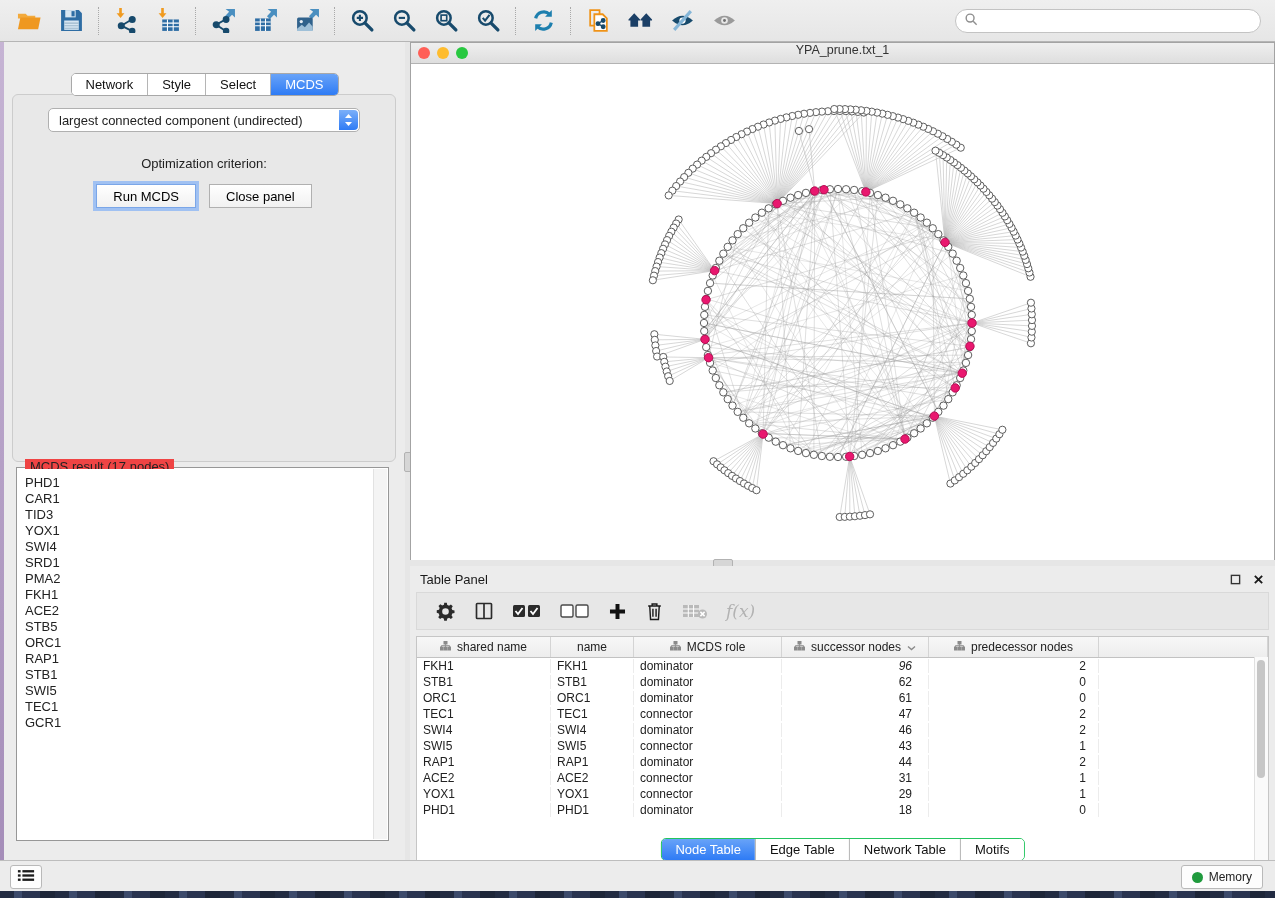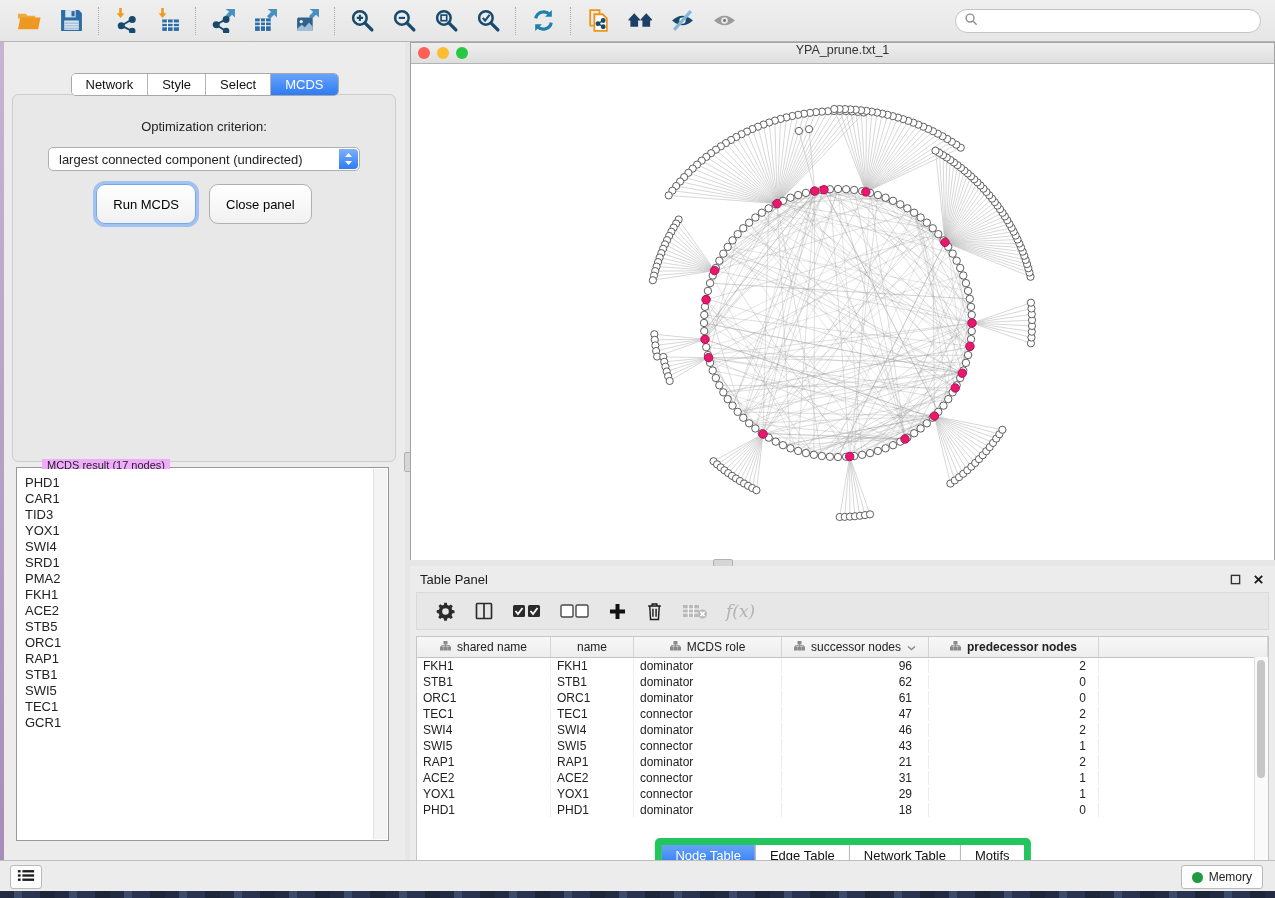--- a/index.html
+++ b/index.html
@@ -25,24 +25,24 @@
   #control-panel{position:absolute;left:4px;top:42px;width:401px;height:818px;background:#ececec}
   #cp-tabs{position:absolute;left:50%;transform:translateX(-50%);top:31px;display:inline-flex;background:#fff;border:1px solid #a8a8a8;border-radius:5px;overflow:hidden;z-index:3}
   .seg{padding:3px 14px;font-size:13px;border-left:1px solid #b5b5b5;cursor:pointer;white-space:nowrap;background:#fff;color:#111}
   .seg:first-child{border-left:none}
   .seg.selected{background:linear-gradient(#68a3f8,#2e7bf5);color:#fff}
   #cp-content{position:absolute;left:8px;right:9px;top:52px;height:366px;background:#e8e8e8;border:1px solid #cccccc;border-radius:6px}
   #opt-label{text-align:center;margin-top:24px;font-size:13px}
   #opt-select{position:relative;margin:13px auto 0;width:312px;height:24px;background:#fff;border:1px solid #b0b0b0;border-radius:5px;font-size:13px;line-height:24px;padding-left:10px;box-sizing:border-box;cursor:pointer}
   #opt-stepper{position:absolute;right:1px;top:1px;bottom:1px;width:19px;border-radius:0 4px 4px 0;background:linear-gradient(#7cb0f9,#2e7bf5);display:flex;flex-direction:column;align-items:center;justify-content:center;gap:2px}
   #cp-buttons{display:flex;justify-content:center;gap:13px;margin-top:13px}
-  .btn{height:40px;padding:0 16px;font-size:13px;font-family:"Liberation Sans",sans-serif;background:linear-gradient(#ffffff,#f1f1f1);border:1px solid #b0b0b0;border-radius:9px;cursor:pointer}
+  .btn{height:24px;padding:0 16px;font-size:13px;font-family:"Liberation Sans",sans-serif;background:linear-gradient(#ffffff,#f1f1f1);border:1px solid #b0b0b0;border-radius:0;cursor:pointer}
   .btn.focused{box-shadow:0 0 0 3px rgba(100,160,250,.55);border-color:#7aa6e8}
   #mcds-box{position:absolute;left:12px;right:16px;top:425px;height:372px;border:1px solid #979797;background:#fff}
-  #mcds-legend{position:absolute;top:-9px;left:25px;background:#f0abfc;padding:0 5px;font-size:11px}
+  #mcds-legend{position:absolute;top:-9px;left:8px;background:#ef4444;padding:0 5px;font-size:13px}
   #mcds-list{position:absolute;inset:1px 15px 1px 1px;padding:6px 0 0 7px;overflow:hidden;font-size:13px;line-height:16px;background:#fff}
   #mcds-scroll{position:absolute;top:1px;bottom:1px;right:1px;width:13px;background:#f4f4f4;border-left:1px solid #e2e2e2}
   
   #v-divider{position:absolute;left:405px;top:42px;width:5px;height:818px;background:#e6e6e6}
   #v-divider .grip{position:absolute;left:-1px;top:410px;width:7px;height:18px;background:#d6d6d6;border:1px solid #b2b2b2;border-radius:2px}
   #h-divider{position:absolute;left:410px;top:560px;right:0;height:6px;background:#e6e6e6}
   #h-divider .grip{position:absolute;left:303px;top:-1px;width:18px;height:7px;background:#d6d6d6;border:1px solid #b2b2b2;border-radius:2px}
   
   #network-window{position:absolute;left:410px;top:42px;right:0;height:518px;border:1px solid #a3a3a3;box-sizing:border-box;background:#fff}
   #net-titlebar{height:20px;background:linear-gradient(#efefef,#dedede);border-bottom:1px solid #b3b3b3;position:relative;display:flex;align-items:flex-start;justify-content:center}
@@ -58,21 +58,21 @@
   .fx{font-family:"DejaVu Serif",serif;font-style:italic;font-size:17px;color:#b2b2b2}
   #tp-table{position:absolute;left:6px;right:6px;top:70px;height:229px;background:#fff;border:1px solid #c6c6c6;box-sizing:border-box;overflow:hidden}
   #tp-header{display:flex;height:20px;background:linear-gradient(#f7f7f7,#ededed);border-bottom:1px solid #c2c2c2}
   .hcell{display:flex;align-items:center;justify-content:center;gap:6px;font-size:12px;color:#222;border-right:1px solid #d4d4d4;box-sizing:border-box;overflow:hidden}
   .hfill{flex:1}
   .trow{display:flex;height:16px;align-items:center}
   .tcell{font-size:12px;box-sizing:border-box;padding:0 6px;border-right:1px solid #ececec;overflow:hidden;white-space:nowrap}
   .tcell.num{text-align:right;padding-right:16px}
   #tp-scroll{position:absolute;top:20px;bottom:0;right:0;width:13px;background:#fafafa;border-left:1px solid #e0e0e0}
   #tp-thumb{position:absolute;top:3px;left:2px;width:8px;height:118px;background:#c6c6c6;border-radius:5px}
-  #tp-tabs{position:absolute;left:50%;transform:translateX(-50%);top:272px;display:inline-flex;background:#fff;border:7px solid #22c55e;border-radius:5px;overflow:hidden}
+  #tp-tabs{position:absolute;left:50%;transform:translateX(-50%);top:272px;display:inline-flex;background:#fff;border:1px solid #22c55e;border-radius:5px;overflow:hidden}
   
   #status-bar{position:absolute;left:0;top:860px;width:1275px;height:30px;background:#ececec;border-top:1px solid #bdbdbd}
   #list-btn{position:absolute;left:10px;top:4px;width:30px;height:22px;background:#fdfdfd;border:1px solid #b9b9b9;border-radius:3px;display:flex;align-items:center;justify-content:center;cursor:pointer}
   #memory-btn{position:absolute;right:12px;top:4px;height:22px;padding:0 10px;background:#fdfdfd;border:1px solid #b9b9b9;border-radius:3px;display:flex;align-items:center;gap:6px;font-size:12px;cursor:pointer}
   #memory-dot{width:11px;height:11px;border-radius:50%;background:#1f9a3d}
 </style>
 </head>
 <body>
 
 <div id="app">
@@ -226,32 +226,32 @@
   </div>
 
   <div id="control-panel">
     <div id="cp-tabs">
         <span class="seg">Network</span>
         <span class="seg">Style</span>
         <span class="seg">Select</span>
         <span class="seg selected">MCDS</span>
       </div>
     <div id="cp-content">
-      <div id="opt-label">Optimization criterion:</div>
       <div id="opt-select">
         <span>largest connected component (undirected)</span>
         <span id="opt-stepper">
           <svg width="9" height="6" viewBox="0 0 9 6">
               <path d="M1 5l3.5-4L8 5z" fill="#fff"></path>
             </svg>
           <svg width="9" height="6" viewBox="0 0 9 6">
               <path d="M1 1l3.5 4L8 1z" fill="#fff"></path>
             </svg>
         </span>
       </div>
+      <div id="opt-label">Optimization criterion:</div>
       <div id="cp-buttons">
         <button class="btn focused">Run MCDS</button>
         <button class="btn">Close panel</button>
       </div>
     </div>
     <div id="mcds-box">
       <span id="mcds-legend">MCDS result (17 nodes)</span>
       <div id="mcds-list">
           <div>PHD1</div>
           <div>CAR1</div>
@@ -1106,40 +1106,40 @@
                   <rect x="4" y="6" width="3" height="3"></rect>
                   <rect x="8" y="6" width="3" height="3"></rect>
                   <path d="M5.5 3v1.5M1.5 6V4.5h8V6M5.5 4.5V6" fill="none" stroke-width="0.8"></path>
                 </g>
               </svg></span>
             <span>successor nodes</span>
             <span><svg width="9" height="6" viewBox="0 0 9 6">
                 <path d="M1 1.5l3.5 3L8 1.5" stroke="#8a8a8a" stroke-width="1.4" fill="none"></path>
               </svg></span>
           </div>
-          <div class="hcell" style="width: 170px; font-weight: bold;">
+          <div class="hcell" style="width: 170px;">
             <span><svg width="11" height="10" viewBox="0 0 11 10">
                 <g fill="#8a8a8a" stroke="#8a8a8a">
                   <rect x="4" y="0" width="3" height="3"></rect>
                   <rect x="0" y="6" width="3" height="3"></rect>
                   <rect x="4" y="6" width="3" height="3"></rect>
                   <rect x="8" y="6" width="3" height="3"></rect>
                   <path d="M5.5 3v1.5M1.5 6V4.5h8V6M5.5 4.5V6" fill="none" stroke-width="0.8"></path>
                 </g>
               </svg></span>
             <span>predecessor nodes</span>
           </div>
           <div class="hcell hfill"></div>
         </div>
       <div id="tp-body">
           <div class="trow">
             <div class="tcell" style="width: 134px;">FKH1</div>
             <div class="tcell" style="width: 83px;">FKH1</div>
             <div class="tcell" style="width: 148px;">dominator</div>
-            <div class="tcell num" style="width: 147px;">96</div>
+            <div class="tcell num" style="width: 147px; font-style: italic;">96</div>
             <div class="tcell num" style="width: 170px; padding-right: 12px;">2</div>
           </div>
           <div class="trow">
             <div class="tcell" style="width: 134px;">STB1</div>
             <div class="tcell" style="width: 83px;">STB1</div>
             <div class="tcell" style="width: 148px;">dominator</div>
             <div class="tcell num" style="width: 147px;">62</div>
             <div class="tcell num" style="width: 170px; padding-right: 12px;">0</div>
           </div>
           <div class="trow">
@@ -1167,21 +1167,21 @@
             <div class="tcell" style="width: 134px;">SWI5</div>
             <div class="tcell" style="width: 83px;">SWI5</div>
             <div class="tcell" style="width: 148px;">connector</div>
             <div class="tcell num" style="width: 147px;">43</div>
             <div class="tcell num" style="width: 170px; padding-right: 12px;">1</div>
           </div>
           <div class="trow">
             <div class="tcell" style="width: 134px;">RAP1</div>
             <div class="tcell" style="width: 83px;">RAP1</div>
             <div class="tcell" style="width: 148px;">dominator</div>
-            <div class="tcell num" style="width: 147px;">21</div>
+            <div class="tcell num" style="width: 147px;">44</div>
             <div class="tcell num" style="width: 170px; padding-right: 12px;">2</div>
           </div>
           <div class="trow">
             <div class="tcell" style="width: 134px;">ACE2</div>
             <div class="tcell" style="width: 83px;">ACE2</div>
             <div class="tcell" style="width: 148px;">connector</div>
             <div class="tcell num" style="width: 147px;">31</div>
             <div class="tcell num" style="width: 170px; padding-right: 12px;">1</div>
           </div>
           <div class="trow">

